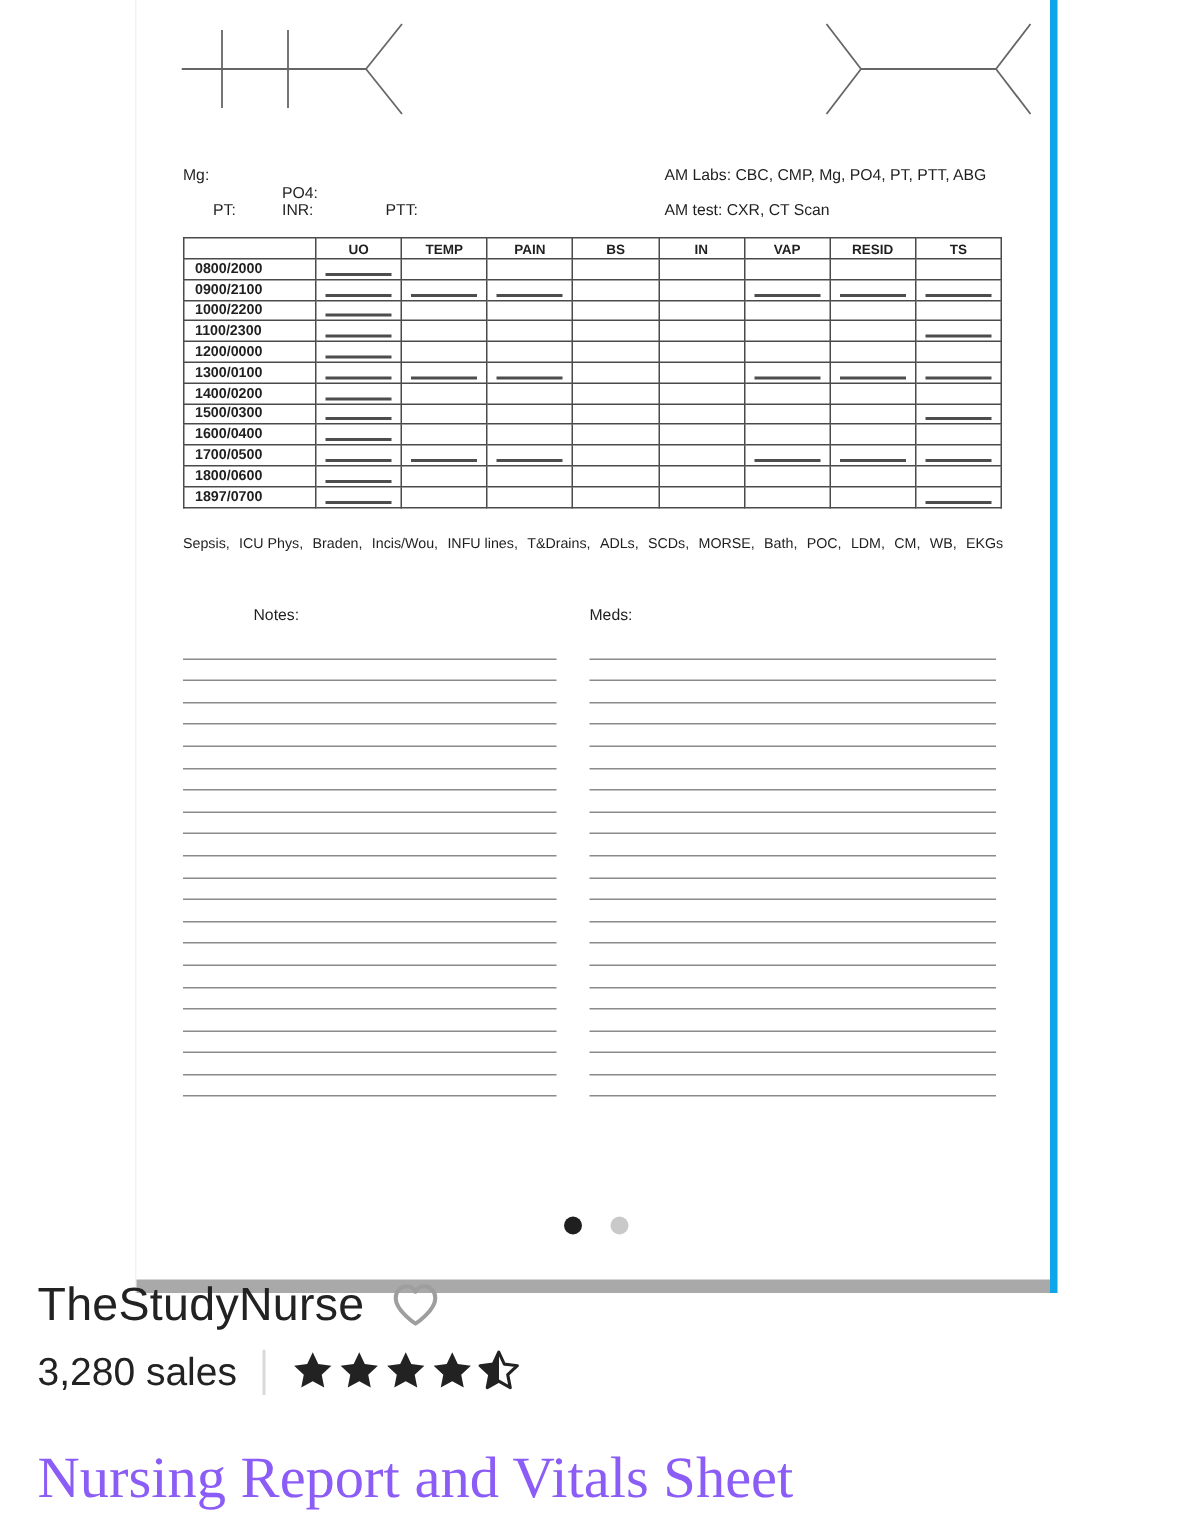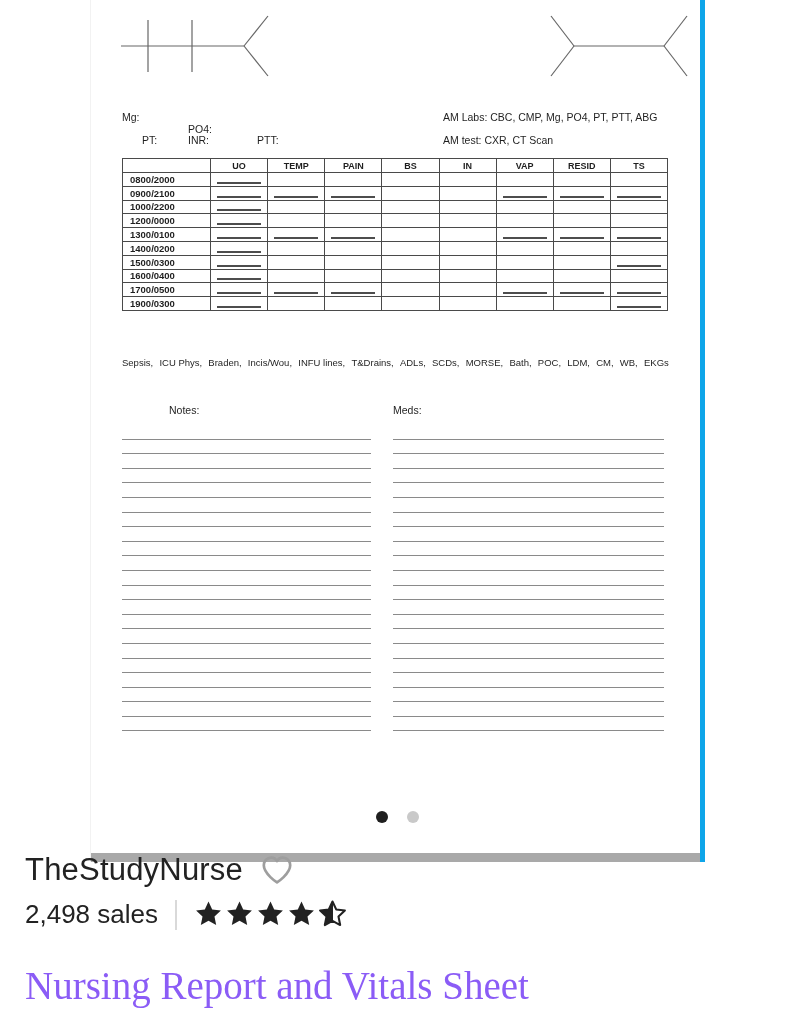--- a/index.html
+++ b/index.html
@@ -177,20 +177,35 @@
             </td>
             <td></td>
             <td></td>
             <td></td>
             <td></td>
             <td></td>
             <td></td>
             <td></td>
           </tr>
           <tr>
+            <th>1100/2300</th>
+            <td>
+              <div class="blank"></div>
+            </td>
+            <td></td>
+            <td></td>
+            <td></td>
+            <td></td>
+            <td></td>
+            <td></td>
+            <td>
+              <div class="blank"></div>
+            </td>
+          </tr>
+          <tr>
             <th>1200/0000</th>
             <td>
               <div class="blank"></div>
             </td>
             <td></td>
             <td></td>
             <td></td>
             <td></td>
             <td></td>
             <td></td>
@@ -277,21 +292,34 @@
               <div class="blank"></div>
             </td>
             <td>
               <div class="blank"></div>
             </td>
             <td>
               <div class="blank"></div>
             </td>
           </tr>
           <tr>
-            <th>1900/0300</th>
+            <th>1800/0600</th>
+            <td>
+              <div class="blank"></div>
+            </td>
+            <td></td>
+            <td></td>
+            <td></td>
+            <td></td>
+            <td></td>
+            <td></td>
+            <td></td>
+          </tr>
+          <tr>
+            <th>1897/0700</th>
             <td>
               <div class="blank"></div>
             </td>
             <td></td>
             <td></td>
             <td></td>
             <td></td>
             <td></td>
             <td></td>
             <td>
@@ -378,21 +406,21 @@
     </div>
 
   <div class="shop-row">
     <span class="shop-name">TheStudyNurse</span>
     <svg class="heart-icon" viewBox="0 0 24 24">
       <path d="M12 20.3 C12 20.3 3.2 14.6 3.2 8.9 C3.2 5.9 5.5 3.7 8.1 3.7 C9.8 3.7 11.3 4.7 12 6.1 C12.7 4.7 14.2 3.7 15.9 3.7 C18.5 3.7 20.8 5.9 20.8 8.9 C20.8 14.6 12 20.3 12 20.3 Z" fill="none" stroke="#9e9e9e" stroke-width="1.8" stroke-linejoin="round" stroke-linecap="round"></path>
     </svg>
   </div>
 
   <div class="stats-row">
-    <span>2,498 sales</span>
+    <span>3,280 sales</span>
     <span class="divider"></span>
     <span class="stars">
         <svg viewBox="0 0 24 24" class="star">
           <path d="M12 1.2 L15.06 7.79 L22.27 8.66 L16.95 13.61 L18.35 20.74 L12 17.2 L5.65 20.74 L7.05 13.61 L1.73 8.66 L8.94 7.79 Z" fill="#222222"></path>
         </svg>
         <svg viewBox="0 0 24 24" class="star">
           <path d="M12 1.2 L15.06 7.79 L22.27 8.66 L16.95 13.61 L18.35 20.74 L12 17.2 L5.65 20.74 L7.05 13.61 L1.73 8.66 L8.94 7.79 Z" fill="#222222"></path>
         </svg>
         <svg viewBox="0 0 24 24" class="star">
           <path d="M12 1.2 L15.06 7.79 L22.27 8.66 L16.95 13.61 L18.35 20.74 L12 17.2 L5.65 20.74 L7.05 13.61 L1.73 8.66 L8.94 7.79 Z" fill="#222222"></path>

